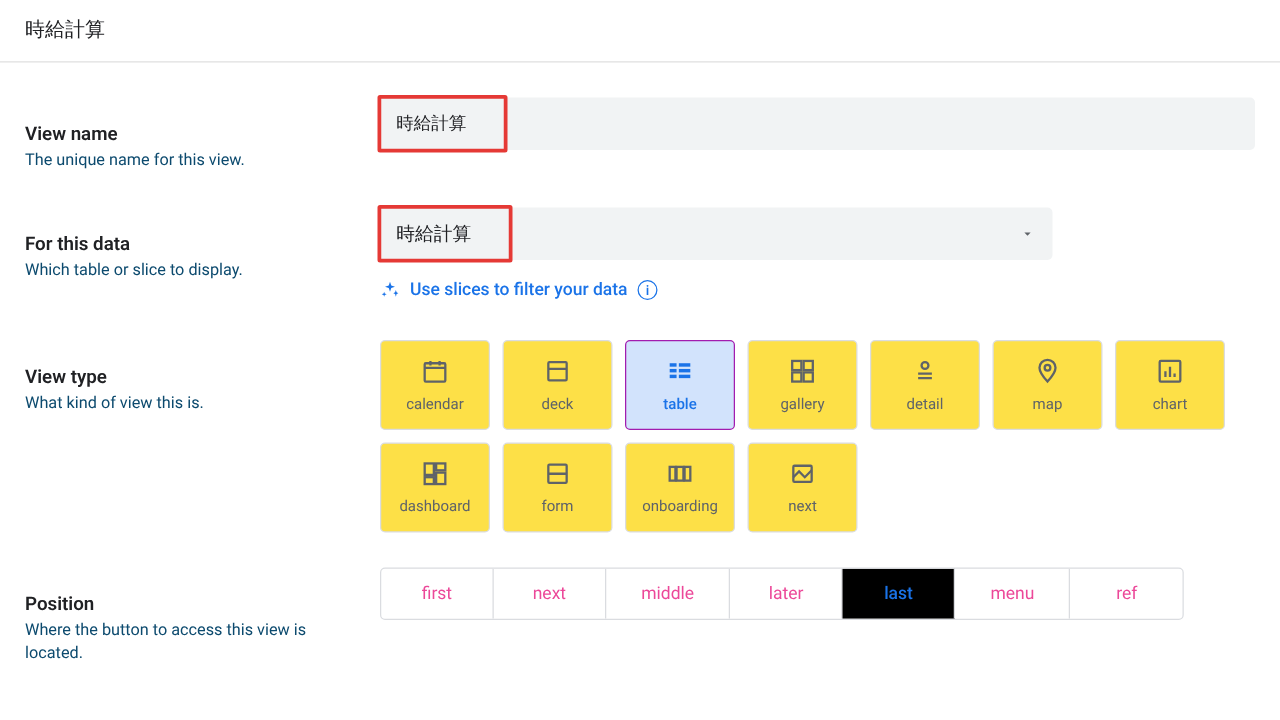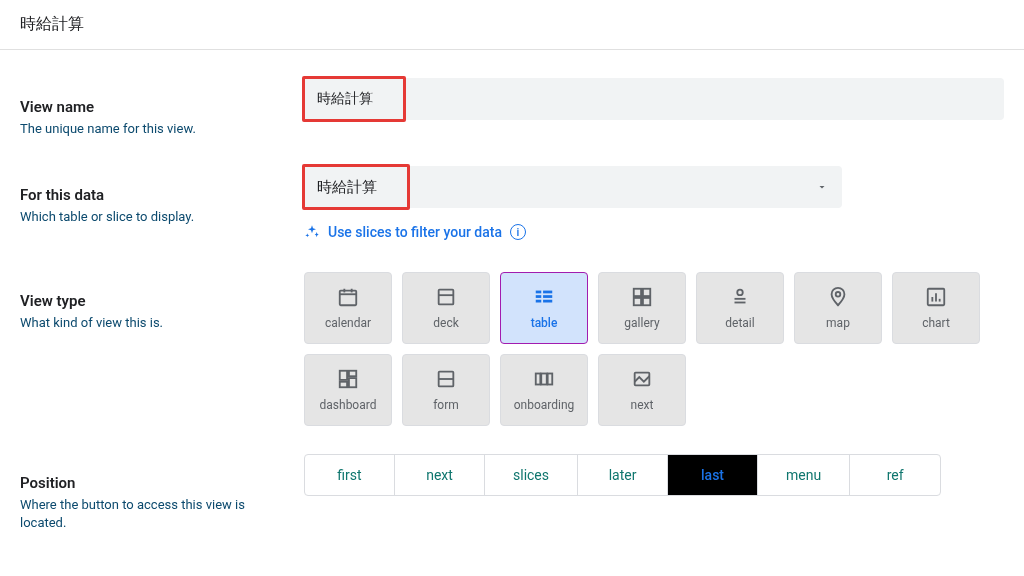--- a/index.html
+++ b/index.html
@@ -109,21 +109,21 @@
   width: 88px;
   height: 72px;
   border: 1px solid #dadce0;
   border-radius: 4px;
   display: flex;
   flex-direction: column;
   align-items: center;
   justify-content: center;
   gap: 8px;
   cursor: pointer;
-  background: #e5e5e5;
+  background: #fde047;
 }
 .tile .tile-icon {
   color: #5f6368;
   width: 22px;
   height: 22px;
   display: flex;
   align-items: center;
   justify-content: center;
 }
 .tile .tile-label {
@@ -139,21 +139,21 @@
 .seg-row {
   display: flex;
   border: 1px solid #dadce0;
   border-radius: 4px;
   overflow: hidden;
   width: fit-content;
 }
 .seg {
   padding: 12px 28px;
   font-size: 14px;
-  color: #0f766e;
+  color: #ec4899;
   border-right: 1px solid #dadce0;
   cursor: pointer;
   min-width: 90px;
   text-align: center;
 }
 .seg:last-child { border-right: none; }
 .seg.selected {
   background: #000000;
   color: #1a73e8;
   font-weight: 500;
@@ -339,21 +339,21 @@
 
   <div class="row">
     <div class="label-col">
       <div class="label-title">Position</div>
       <div class="label-desc">Where the button to access this view is located.</div>
     </div>
     <div class="control-col">
       <div class="seg-row" id="seg-row">
           <div class="seg">first</div>
           <div class="seg">next</div>
-          <div class="seg">slices</div>
+          <div class="seg">middle</div>
           <div class="seg">later</div>
           <div class="seg selected">last</div>
           <div class="seg">menu</div>
           <div class="seg">ref</div>
         </div>
     </div>
   </div>
 
 </div>
 

